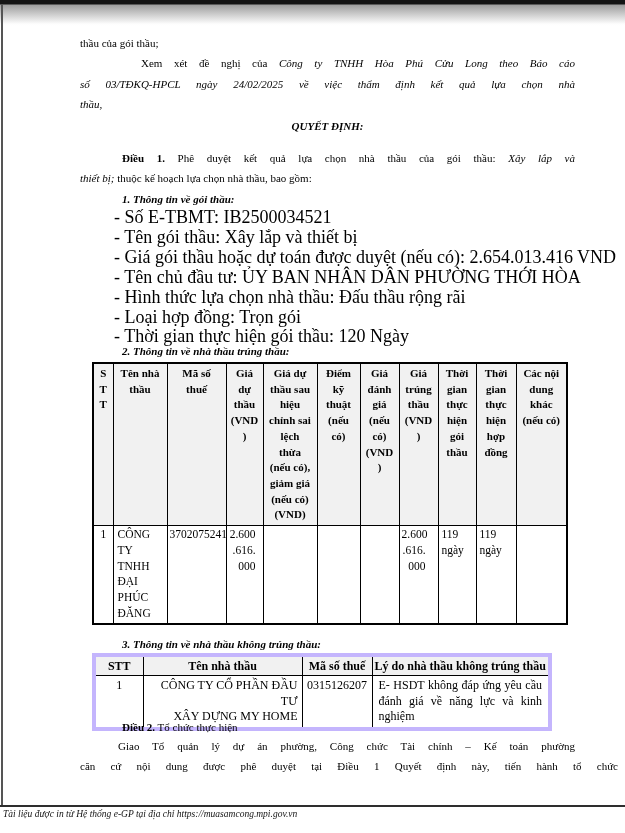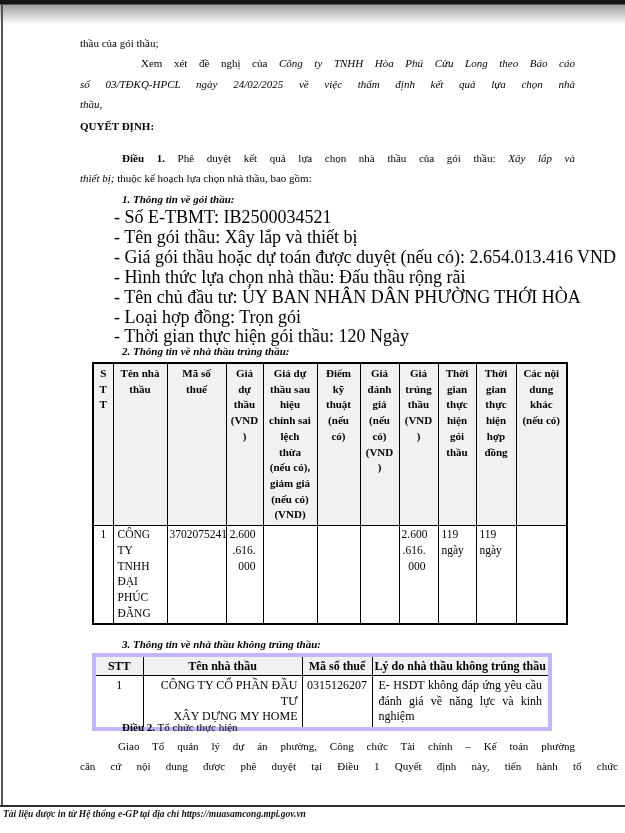--- a/index.html
+++ b/index.html
@@ -2,28 +2,28 @@
 <html><head>
 <meta charset="utf-8">
 <style>
   html,body{margin:0;padding:0;background:#ffffff;}
   .page{position:relative;width:625px;height:833px;background:#ffffff;overflow:hidden;
         font-family:"Liberation Serif","DejaVu Serif",serif;color:#000;}
   .top-shadow{position:absolute;top:0;left:0;width:625px;height:26px;
         background:linear-gradient(to bottom,#141414 0px,#141414 4px,#9e9e9e 5px,#fdfdfd 24px,#ffffff 26px);}
   .left-border{position:absolute;top:4px;left:1px;width:2px;height:801px;background:#555555;}
   .footer-line{position:absolute;top:805px;left:0;width:625px;height:2px;background:#2e2e2e;}
-  .footer-note{position:absolute;top:809px;left:3px;font-style:italic;font-size:9.5px;color:#111;font-weight:bold;}
+  .footer-note{position:absolute;top:809px;left:3px;font-style:italic;font-size:9.5px;color:#111;}
 
   .ln{position:absolute;left:80px;width:495px;font-size:11px;line-height:20.4px;}
   .jl{text-align:justify;text-align-last:justify;}
   .b{font-weight:bold;}
   .i{font-style:italic;}
   .bi{font-weight:bold;font-style:italic;}
-  .center{}
+  .center{text-align:center;font-style:italic;}
   .ind42{padding-left:42px;}
 
   .list{position:absolute;left:72px;top:208px;width:520px;font-size:18px;line-height:19.9px;}
   .list div{white-space:nowrap;padding-left:42px;}
 
   table{border-collapse:collapse;table-layout:fixed;position:absolute;background:#fff;}
   th,td{border:1px solid #000;overflow:hidden;}
   th{background:#f1f1f1;font-weight:bold;text-align:center;vertical-align:top;white-space:pre-line;}
   td{vertical-align:top;white-space:pre-line;}
 
@@ -62,22 +62,22 @@
 
   <div class="ln jl" style="top:147.5px;text-indent:42px"><span class="b">Điều 1.</span><span> Phê duyệt kết quả lựa chọn nhà thầu của gói thầu: </span><span class="i">Xây lắp và</span></div>
   <div class="ln" style="top:168px"><span class="i">thiết bị;</span><span> thuộc kế hoạch lựa chọn nhà thầu, bao gồm:</span></div>
 
   <div class="ln bi ind42" style="top:188.5px">1. Thông tin về gói thầu:</div>
 
   <div class="list">
     <div>- Số E-TBMT: IB2500034521</div>
     <div>- Tên gói thầu: Xây lắp và thiết bị</div>
     <div>- Giá gói thầu hoặc dự toán được duyệt (nếu có): 2.654.013.416 VND</div>
+    <div>- Tên chủ đầu tư: ỦY BAN NHÂN DÂN PHƯỜNG THỚI HÒA</div>
     <div>- Hình thức lựa chọn nhà thầu: Đấu thầu rộng rãi</div>
-    <div>- Tên chủ đầu tư: ỦY BAN NHÂN DÂN PHƯỜNG THỚI HÒA</div>
     <div>- Loại hợp đồng: Trọn gói</div>
     <div>- Thời gian thực hiện gói thầu: 120 Ngày</div>
   </div>
 
   <div class="ln bi ind42" style="top:340.5px">2. Thông tin về nhà thầu trúng thầu:</div>
 
   <table class="t1">
     <colgroup>
       <col style="width:20px">
         <col style="width:54px">

